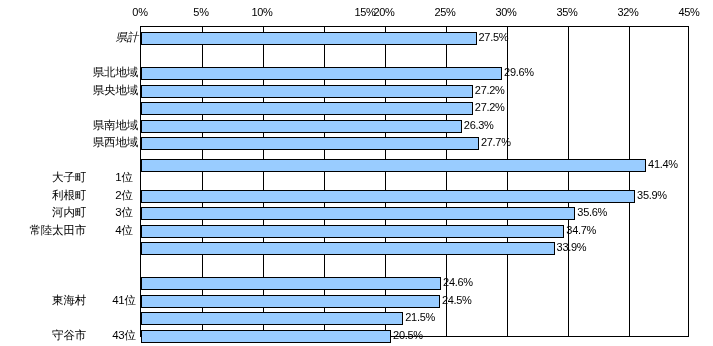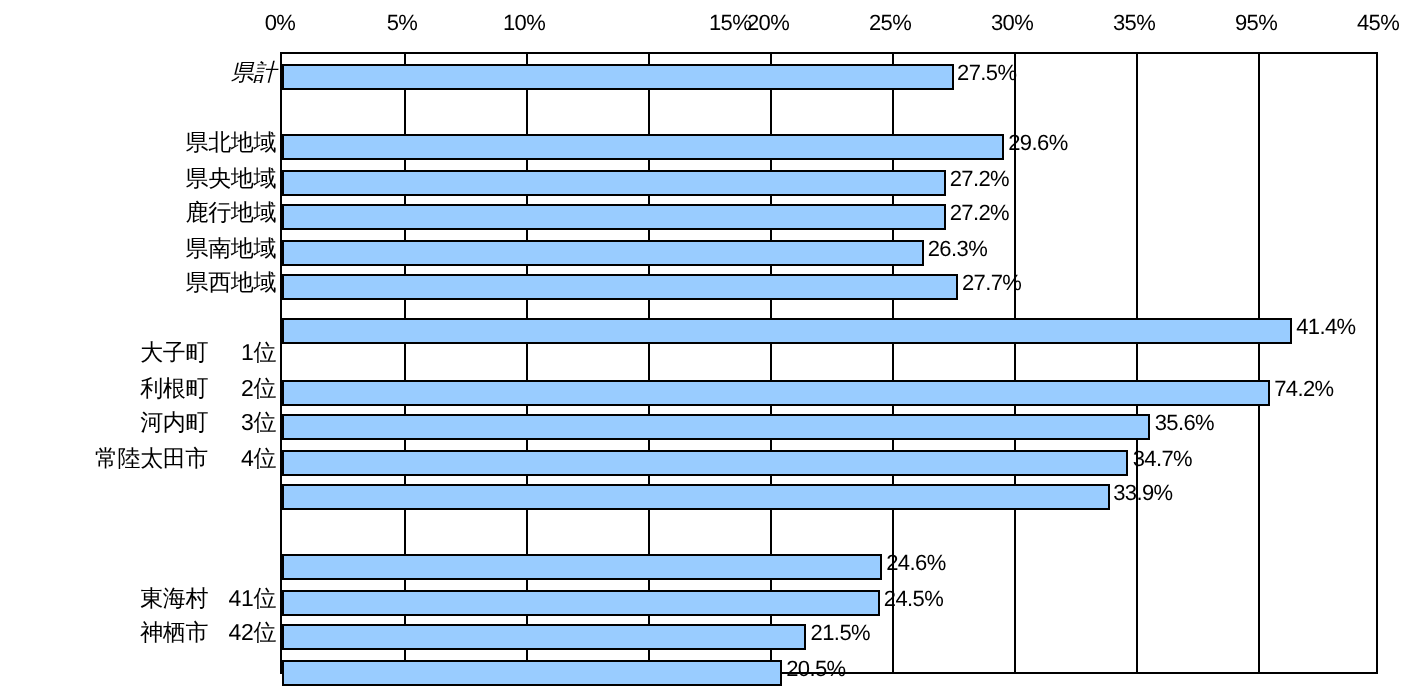--- a/index.html
+++ b/index.html
@@ -62,54 +62,53 @@
     right:0;
     width:138px;
     height:13px;
     line-height:13px;
     text-align:right;
     font-size:11.5px;
     color:#000;
     white-space:nowrap;
     letter-spacing:-0.2px;
   }
-  .cat .rank{display:inline-block;min-width:28px;text-align:right;margin-left:6px;}
+  .cat .rank{display:inline-block;min-width:28px;text-align:center;margin-left:24px;}
   #cat-col{position:absolute;left:0;top:26px;width:138px;height:311px;}
 </style>
 </head>
 <body>
 
 <div id="chart-root">
 
   <div id="xaxis-ticks">
       <div class="xtick" style="left: 140px;">0%</div>
       <div class="xtick" style="left: 201px;">5%</div>
       <div class="xtick" style="left: 262px;">10%</div>
       <div class="xtick" style="left: 323px; margin-left: 42px;">15%</div>
       <div class="xtick" style="left: 384px;">20%</div>
       <div class="xtick" style="left: 445px;">25%</div>
       <div class="xtick" style="left: 506px;">30%</div>
       <div class="xtick" style="left: 567px;">35%</div>
-      <div class="xtick" style="left: 628px;">95%</div>
+      <div class="xtick" style="left: 628px;">32%</div>
       <div class="xtick" style="left: 689px;">45%</div>
     </div>
 
   <div id="cat-col">
       <div class="cat" style="top: 5px; font-style: italic;"><span>県計</span></div>
       <div class="cat" style="top: 57.5px;"><span>県央地域</span></div>
       <div class="cat" style="top: 40px;"><span>県北地域</span></div>
-      <div class="cat" style="top: 75px;"><span>鹿行地域</span></div>
       <div class="cat" style="top: 92.5px;"><span>県南地域</span></div>
       <div class="cat" style="top: 110px;"><span>県西地域</span></div>
       <div class="cat" style="top: 145px;"><span>大子町</span><span class="rank">1位</span></div>
       <div class="cat" style="top: 162.5px;"><span>利根町</span><span class="rank">2位</span></div>
       <div class="cat" style="top: 180px;"><span>河内町</span><span class="rank">3位</span></div>
       <div class="cat" style="top: 197.5px;"><span>常陸太田市</span><span class="rank">4位</span></div>
       <div class="cat" style="top: 267.5px;"><span>東海村</span><span class="rank">41位</span></div>
-      <div class="cat" style="top: 285px;"><span>神栖市</span><span class="rank">42位</span></div>
+      <div class="cat" style="top: 302.5px;"><span>守谷市</span><span class="rank">43位</span></div>
     </div>
 
   <div id="plot-area">
     <div id="gridlines">
         <div class="gridline" style="left: 60.5px;"></div>
         <div class="gridline" style="left: 121.5px;"></div>
         <div class="gridline" style="left: 182.5px;"></div>
         <div class="gridline" style="left: 243.5px;"></div>
         <div class="gridline" style="left: 304.5px;"></div>
         <div class="gridline" style="left: 365.5px;"></div>
@@ -140,21 +139,21 @@
         <div class="row" style="top: 110px;">
           <div class="bar" style="width: 337.94px;"></div>
           <div class="vlabel" style="left: 339.94px;">27.7%</div>
         </div>
         <div class="row" style="top: 132px;">
           <div class="bar" style="width: 505.08px;"></div>
           <div class="vlabel" style="left: 507.08px;">41.4%</div>
         </div>
         <div class="row" style="top: 162.5px;">
           <div class="bar" style="width: 494.1px;"></div>
-          <div class="vlabel" style="left: 496.1px;">74.2%</div>
+          <div class="vlabel" style="left: 496.1px;">35.9%</div>
         </div>
         <div class="row" style="top: 180px;">
           <div class="bar" style="width: 434.32px;"></div>
           <div class="vlabel" style="left: 436.32px;">35.6%</div>
         </div>
         <div class="row" style="top: 197.5px;">
           <div class="bar" style="width: 423.34px;"></div>
           <div class="vlabel" style="left: 425.34px;">34.7%</div>
         </div>
         <div class="row" style="top: 215px;">

